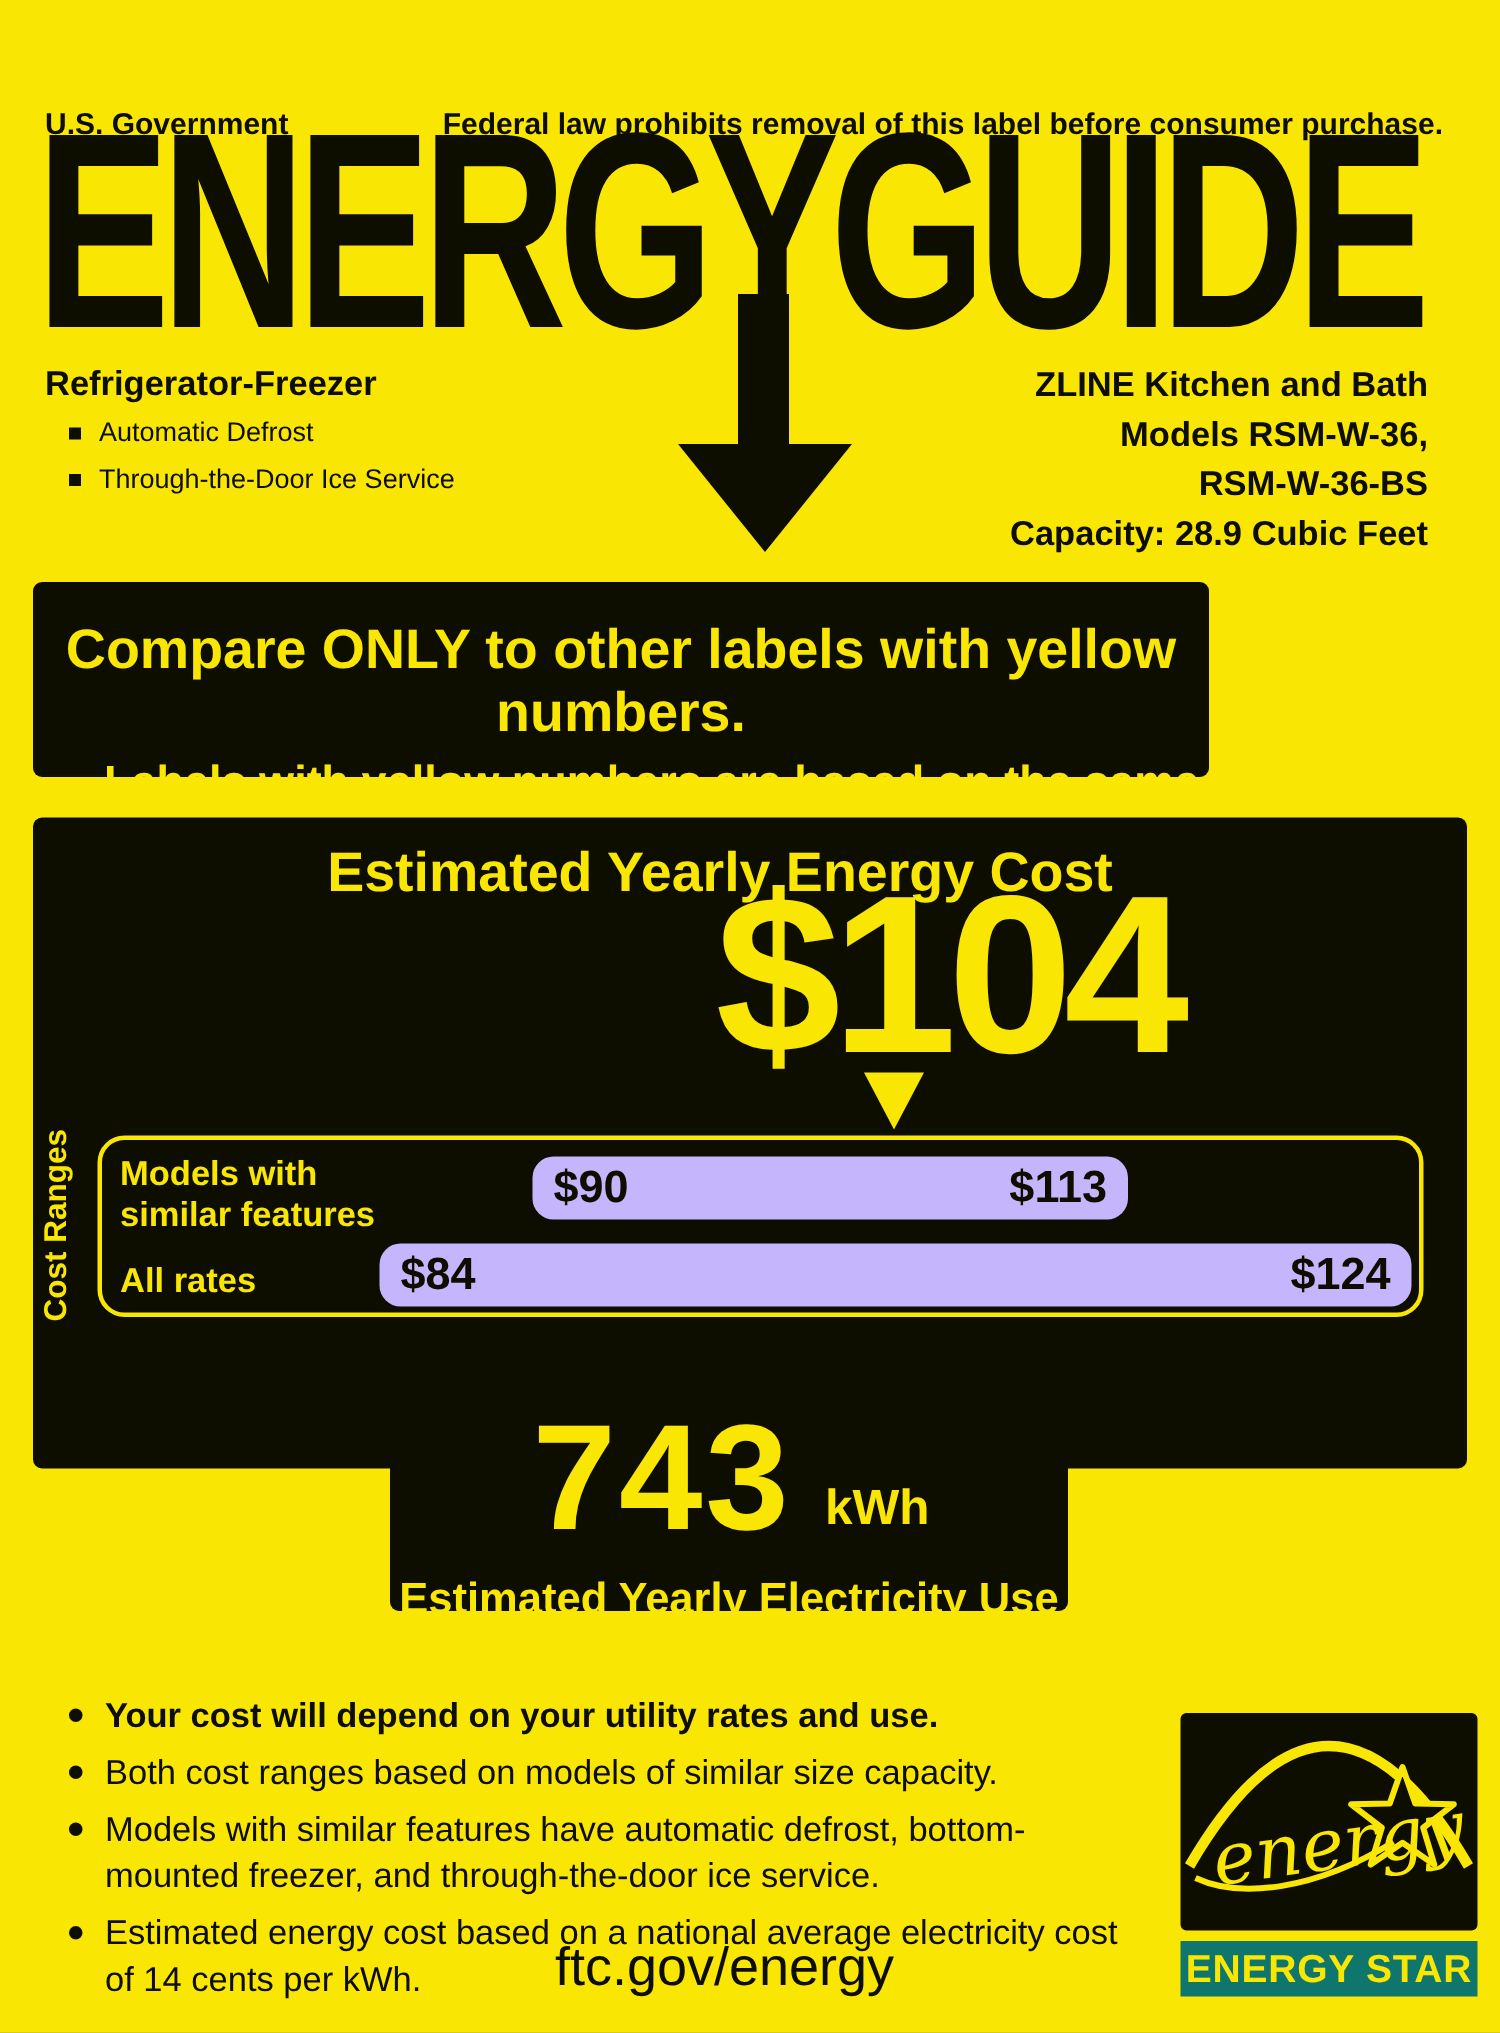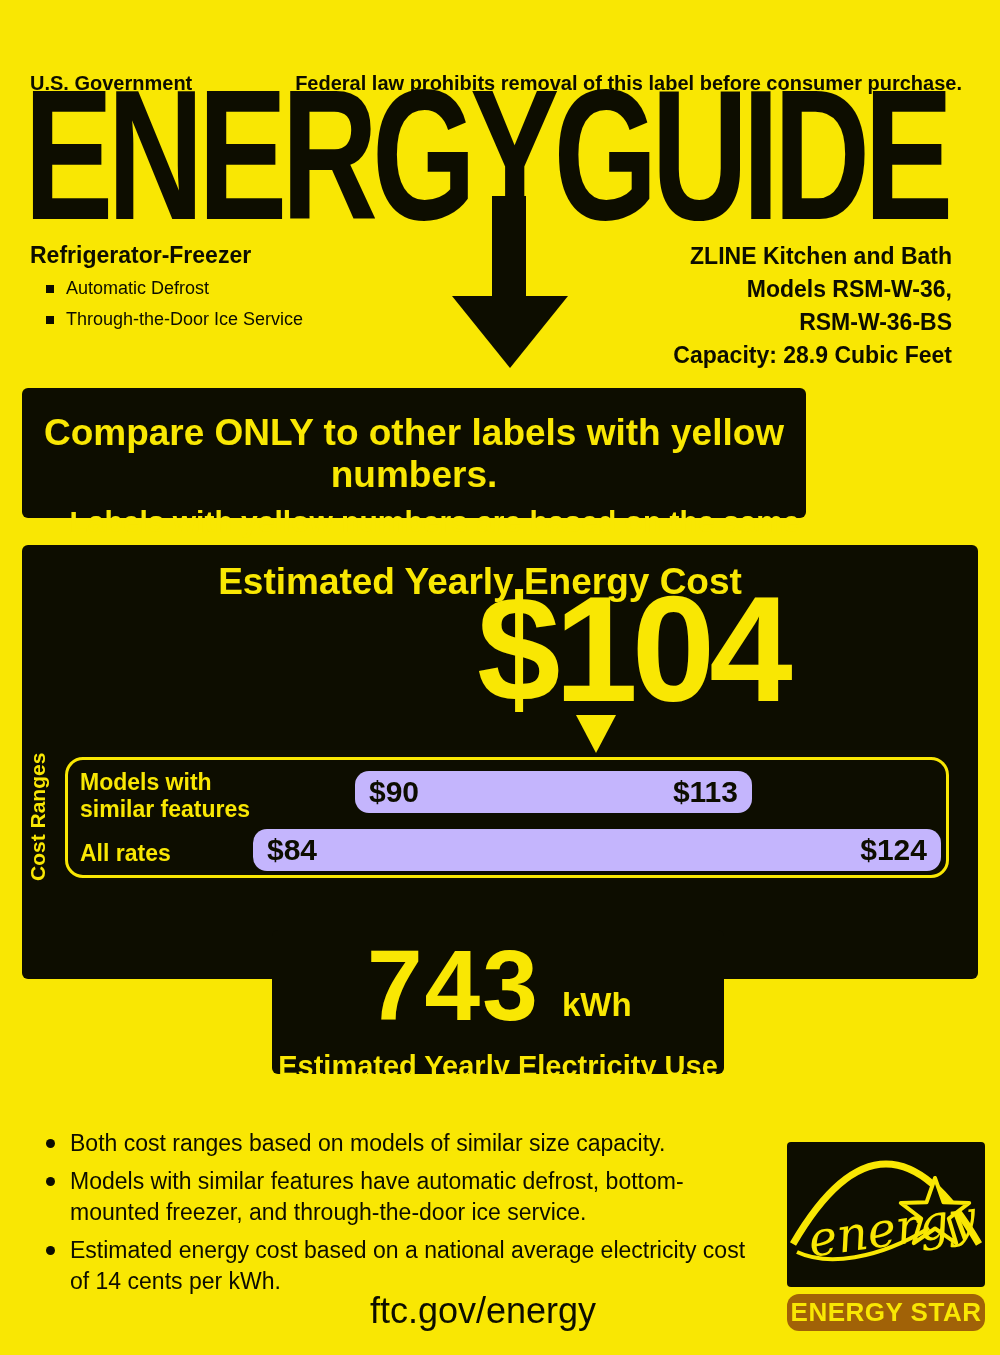--- a/index.html
+++ b/index.html
@@ -38,34 +38,34 @@
     writing-mode:vertical-rl; transform:rotate(180deg); text-align:center;
     font-size:21px; font-weight:bold; }
   .range-label { position:absolute; font-size:23px; font-weight:bold; line-height:27px; }
   .rl1 { left:58px; top:224px; }
   .rl2 { left:58px; top:295px; }
   .bar { position:absolute; height:42px; background:#c4b5fd; border-radius:14px;
     color:#0D0D00; font-size:30px; font-weight:bold; display:flex;
     justify-content:space-between; align-items:center; padding:0 14px; }
   .bar1 { left:333px; top:226px; width:397px; }
   .bar2 { left:231px; top:284px; width:688px; }
-  .usage { left:272px; top:930px; width:452px; height:144px; }
+  .usage { left:260px; top:930px; width:452px; height:144px; }
   .kwh-val { position:absolute; left:95px; top:5px; font-size:100px; font-weight:bold; line-height:1; letter-spacing:2px; }
   .kwh-unit { position:absolute; left:290px; top:56px; font-size:33px; font-weight:bold; }
   .kwh-cap { position:absolute; left:0; right:0; top:120px; text-align:center; font-size:29px; font-weight:bold; }
   .notes { position:absolute; left:38px; top:1128px; width:720px; list-style:none; }
   .notes li { position:relative; padding-left:32px; font-size:23px; line-height:31px; }
   .notes li + li { margin-top:7px; }
   .notes li::before { content:""; position:absolute; left:8px; top:11px; width:9px; height:9px;
     border-radius:50%; background:#0D0D00; }
   .notes li.strong { font-weight:bold; }
   .ftc { position:absolute; left:283px; top:1290px; width:400px; text-align:center; font-size:36px; }
   .estar { position:absolute; left:787px; top:1142px; width:198px; }
   .estar-square { width:198px; height:145px; background:#0D0D00; border-radius:4px; }
-  .estar-band { margin-top:7px; height:37px; background:#a16207; border-radius:12px;
+  .estar-band { margin-top:7px; height:37px; background:#0f766e; border-radius:0;
     color:#F9E703; font-size:26px; font-weight:bold; text-align:center; line-height:37px; letter-spacing:0.5px; }
 </style>
 </head>
 <body>
 
 <div class="label">
 
   <div class="gov">U.S. Government</div>
   <div class="federal">Federal law prohibits removal of this label before consumer purchase.</div>
 
@@ -123,20 +123,21 @@
     </div>
   </div>
 
   <div class="blackbox usage">
     <div class="kwh-val">743</div>
     <div class="kwh-unit">kWh</div>
     <div class="kwh-cap">Estimated Yearly Electricity Use</div>
   </div>
 
   <ul class="notes">
+    <li class="strong">Your cost will depend on your utility rates and use.</li>
     <li>Both cost ranges based on models of similar size capacity.</li>
     <li>Models with similar features have automatic defrost, bottom-mounted freezer, and through-the-door ice service.</li>
     <li>Estimated energy cost based on a national average electricity cost of 14 cents per kWh.</li>
   </ul>
 
   <div class="ftc">ftc.gov/energy</div>
 
   <div class="estar">
     <div class="estar-square">
       <svg width="198" height="145" viewBox="0 0 198 145">

